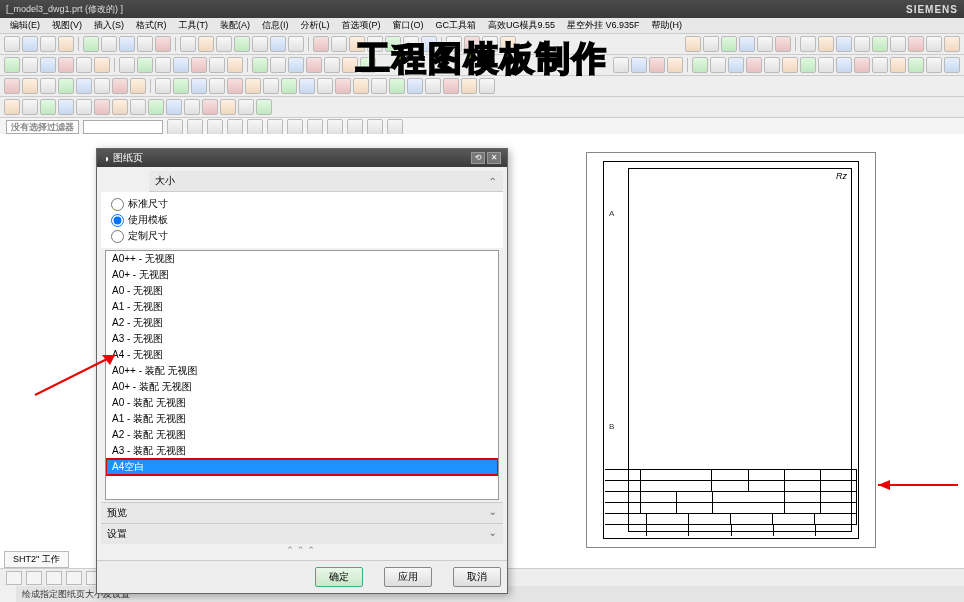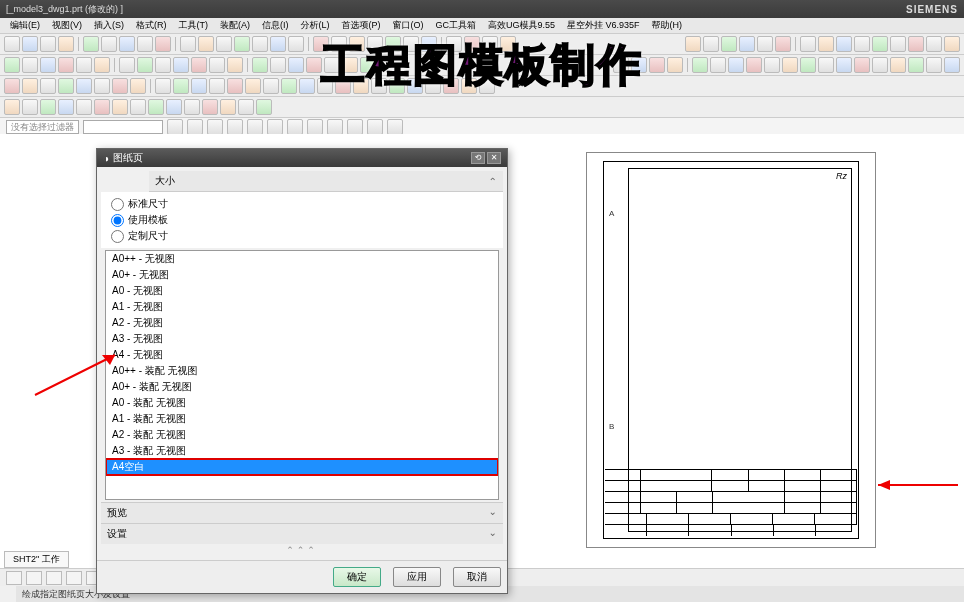--- a/index.html
+++ b/index.html
@@ -12,45 +12,45 @@
 .menubar span { padding: 0 6px; cursor: default; }
 
 .toolbar { background: #eee; border-bottom: 1px solid #ccc; padding: 2px 4px; display: flex; flex-wrap: wrap; gap: 2px; align-items: center; }
 .tb-btn { width: 16px; height: 16px; background: linear-gradient(#f8f8f8,#e0e0e0); border: 1px solid #bbb; border-radius: 2px; display: inline-block; }
 .tb-btn.c1 { background: linear-gradient(#e8f0ff,#c8d8f0); }
 .tb-btn.c2 { background: linear-gradient(#fff0e0,#f0d8c0); }
 .tb-btn.c3 { background: linear-gradient(#e0f8e0,#c0e8c0); }
 .tb-btn.c4 { background: linear-gradient(#f8e0e0,#e8c0c0); }
 .tb-sep { width: 1px; height: 14px; background: #bbb; margin: 0 2px; }
 
-.selbar { height: 18px; background: #f4f4f4; border-bottom: 1px solid #ccc; display: flex; align-items: center; padding: 0 6px; gap: 4px; }
+.selbar { height: 18px; background: #f4f4f4; border-bottom: 1px solid #ccc; display: flex; align-items: center; padding: 0 6px; gap: 4px; font-weight: bold; }
 .selbar .box { height: 14px; background: #fff; border: 1px solid #aaa; padding: 0 4px; font-size: 9px; color: #888; min-width: 55px; }
 
 .workspace { position: absolute; top: 134px; left: 0; right: 0; bottom: 34px; background: #fff; }
 
-.overlay-title { position: absolute; top: 36px; left: 50%; transform: translateX(-50%); font-size: 44px; font-weight: bold; color: #701a75; -webkit-text-stroke: 2px #000; text-shadow: 0 0 4px #fff; z-index: 50; pointer-events: none; letter-spacing: 2px; }
+.overlay-title { position: absolute; top: 36px; left: 50%; transform: translateX(-50%); font-size: 34px; font-weight: bold; color: #4d7c0f; -webkit-text-stroke: 2px #000; text-shadow: 0 0 4px #fff; z-index: 50; pointer-events: none; letter-spacing: 2px; }
 
 
 .dialog { position: absolute; top: 148px; left: 96px; width: 412px; background: #f0f0f0; border: 1px solid #666; box-shadow: 2px 2px 8px rgba(0,0,0,0.3); z-index: 20; }
 .dlg-title { height: 18px; background: linear-gradient(#5a5a5a,#3a3a3a); color: #fff; font-size: 10px; display: flex; align-items: center; padding: 0 6px; }
 .dlg-title .dlg-ctrls { margin-left: auto; display: flex; gap: 2px; }
 .dlg-title .dlg-ctrls span { width: 14px; height: 12px; background: #777; border: 1px solid #999; font-size: 8px; text-align: center; line-height: 10px; }
 .dlg-body { padding: 4px; }
 .section-head { font-size: 10px; padding: 3px 6px; background: #e8e8e8; border-bottom: 1px solid #ccc; display: flex; justify-content: space-between; align-items: center; margin-left: 48px; }
 .section-head::after { content: "⌃"; color: #666; }
 .radio-group { padding: 4px 10px; font-size: 10px; background: #fff; }
 .radio-group label { display: block; padding: 1px 0; }
 .radio-group input { margin-right: 4px; vertical-align: middle; }
 .listbox { background: #fff; border: 1px solid #999; margin: 2px 4px; height: 250px; overflow: hidden; font-size: 10px; }
 .listbox .item { padding: 1px 6px; white-space: nowrap; }
 .listbox .item.sel { background: #1e90ff; color: #fff; outline: 2px solid #d00; outline-offset: -1px; }
 .collapsed-sec { font-size: 10px; padding: 3px 6px; background: #e8e8e8; border-top: 1px solid #ccc; display: flex; justify-content: space-between; }
 .collapsed-sec::after { content: "⌄"; color: #666; }
 .dlg-divider { text-align: center; font-size: 9px; color: #888; padding: 1px; letter-spacing: 3px; }
-.dlg-buttons { display: flex; justify-content: flex-end; gap: 12px; padding: 6px; background: #eee; border-top: 1px solid #ccc; }
+.dlg-buttons { display: flex; justify-content: flex-end; gap: 21px; padding: 6px; background: #eee; border-top: 1px solid #ccc; }
 .dlg-buttons button { min-width: 48px; height: 20px; font-size: 10px; border: 1px solid #888; background: linear-gradient(#f8f8f8,#ddd); border-radius: 2px; }
 .dlg-buttons button.primary { border: 1px solid #4a8; background: linear-gradient(#e8f8e8,#c8e8c8); }
 
 
 .drawing-wrap { position: absolute; top: 152px; right: 88px; width: 290px; height: 396px; background: #fff; border: 1px solid #888; }
 .a4sheet { position: absolute; top: 8px; left: 16px; right: 16px; bottom: 8px; border: 1px solid #000; padding-left: 25px; }
 .a4inner { position: absolute; top: 6px; left: 24px; right: 6px; bottom: 6px; border: 1px solid #000; }
 .titleblock { position: absolute; left: -24px; right: -6px; bottom: -6px; height: 68px; border-top: 1px solid #000; }
 .titleblock .row { display: flex; height: 11px; border-bottom: 1px solid #000; }
 .titleblock .cell { border-right: 1px solid #000; flex: 1; }

